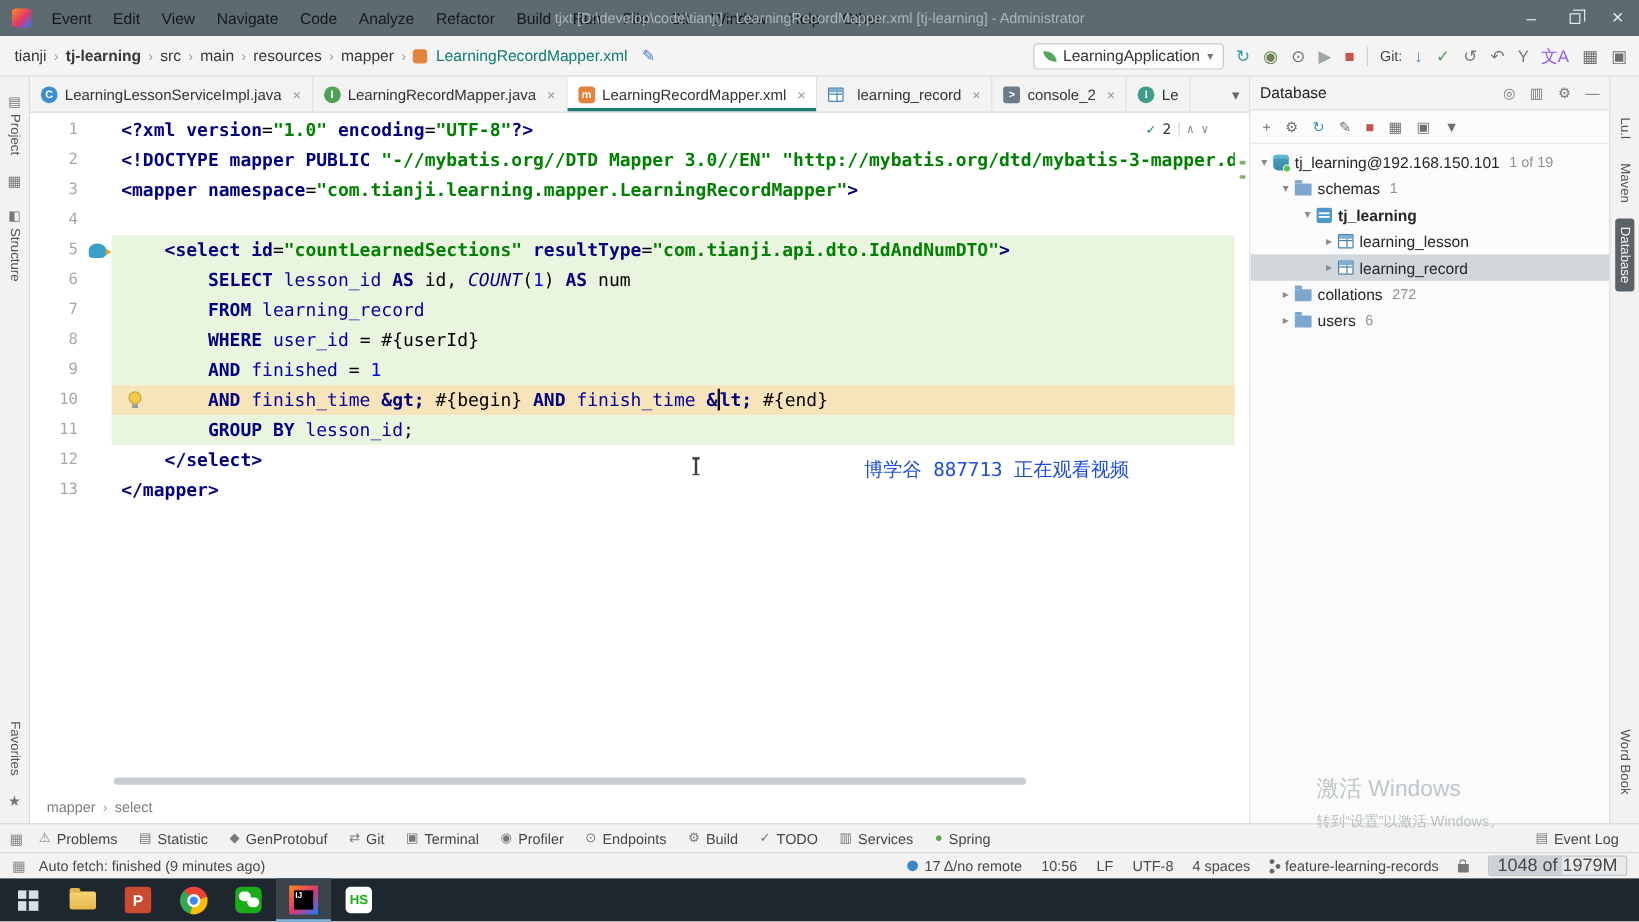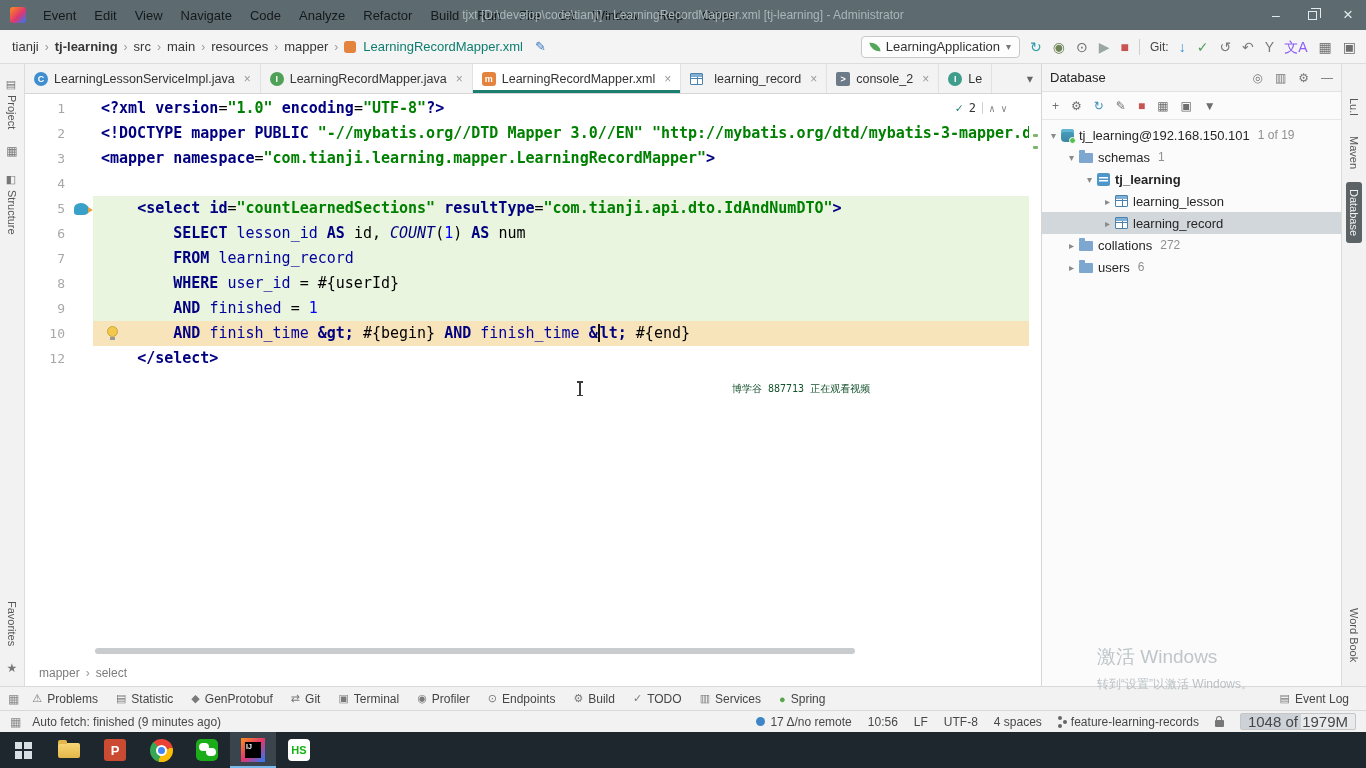--- a/index.html
+++ b/index.html
@@ -78,21 +78,21 @@
   .caret{display:inline-block;width:0;border-left:2px solid #111;height:18px;vertical-align:-4px;}
   .bird{display:block;width:15px;height:12px;margin:7px auto 0;background:#39a0c8;border-radius:60% 70% 50% 30%;position:relative;}
   .bird::before{content:"";position:absolute;right:-4px;top:4px;border-left:5px solid #e8a33d;border-top:3px solid transparent;border-bottom:3px solid transparent;}
   .bulb{position:absolute;left:14px;top:5px;width:11px;height:11px;border-radius:50%;background:#f2c94c;border:1px solid #caa53d;}
   .bulb::after{content:"";position:absolute;left:2px;bottom:-4px;width:5px;height:3px;background:#9a9a9a;}
   .inspect{position:absolute;top:6px;right:30px;display:flex;align-items:center;gap:6px;font-size:12px;color:#555;background:rgba(255,255,255,.85);padding:1px 4px;border-radius:3px;}
   .ins-check{color:#1a7f6e;font-weight:bold;}
   .ins-count{color:#333;}
   .ins-sep{width:1px;height:12px;background:#d0d0d0;display:inline-block;}
   .ins-ar{color:#888;font-size:10px;}
-  .center-watermark{position:absolute;left:695px;top:288px;font-size:10px;color:#14532d;margin-left:12px;}
+  .center-watermark{position:absolute;left:695px;top:288px;font-size:16px;color:#1d4ed8;}
   .hscroll{position:absolute;left:70px;bottom:6px;width:760px;height:6px;border-radius:3px;background:#c9ccce;}
   .ibeam{position:absolute;left:554px;top:288px;width:2px;height:13px;background:#3c3c3c;}
   .ibeam::before,.ibeam::after{content:"";position:absolute;left:-2px;width:6px;height:1.5px;background:#3c3c3c;}
   .ibeam::before{top:-1px;}
   .ibeam::after{bottom:-1px;}
   .estripe-mark{position:absolute;right:3px;width:5px;height:3px;background:#7cb56b;border-radius:1px;}
   .crumbs{height:26px;flex:0 0 26px;background:#fff;display:flex;align-items:center;padding-left:14px;font-size:12px;color:#7c7c7c;gap:2px;}
 
   
   .db{width:299px;flex:0 0 299px;background:#fbfbfc;display:flex;flex-direction:column;font-size:13px;}
@@ -290,21 +290,23 @@
             <div class="line"><span class="gut">1</span><span class="gicon"></span><span class="ltext"><span class="tk-tag">&lt;?xml </span><span class="tk-attr">version</span><span class="tk-plain">=</span><span class="tk-str">"1.0"</span><span class="tk-plain"> </span><span class="tk-attr">encoding</span><span class="tk-plain">=</span><span class="tk-str">"UTF-8"</span><span class="tk-tag">?&gt;</span></span></div>
             <div class="line"><span class="gut">2</span><span class="gicon"></span><span class="ltext"><span class="tk-tag">&lt;!DOCTYPE mapper PUBLIC </span><span class="tk-str">"-//mybatis.org//DTD Mapper 3.0//EN"</span><span class="tk-plain"> </span><span class="tk-str">"http://mybatis.org/dtd/mybatis-3-mapper.dtd"</span></span></div>
             <div class="line"><span class="gut">3</span><span class="gicon"></span><span class="ltext"><span class="tk-tag">&lt;mapper </span><span class="tk-attr">namespace</span><span class="tk-plain">=</span><span class="tk-str">"com.tianji.learning.mapper.LearningRecordMapper"</span><span class="tk-tag">&gt;</span></span></div>
             <div class="line"><span class="gut">4</span><span class="gicon"></span><span class="ltext"></span></div>
             <div class="line green"><span class="gut">5</span><span class="gicon"><span class="bird"></span></span><span class="ltext"><span class="tk-plain">    </span><span class="tk-tag">&lt;select </span><span class="tk-attr">id</span><span class="tk-plain">=</span><span class="tk-str">"countLearnedSections"</span><span class="tk-plain"> </span><span class="tk-attr">resultType</span><span class="tk-plain">=</span><span class="tk-str">"com.tianji.api.dto.IdAndNumDTO"</span><span class="tk-tag">&gt;</span></span></div>
             <div class="line green"><span class="gut">6</span><span class="gicon"></span><span class="ltext"><span class="tk-plain">        </span><span class="tk-kw">SELECT </span><span class="tk-id">lesson_id </span><span class="tk-kw">AS </span><span class="tk-plain">id, </span><span class="tk-fn">COUNT</span><span class="tk-plain">(</span><span class="tk-num">1</span><span class="tk-plain">) </span><span class="tk-kw">AS </span><span class="tk-plain">num</span></span></div>
             <div class="line green"><span class="gut">7</span><span class="gicon"></span><span class="ltext"><span class="tk-plain">        </span><span class="tk-kw">FROM </span><span class="tk-id">learning_record</span></span></div>
             <div class="line green"><span class="gut">8</span><span class="gicon"></span><span class="ltext"><span class="tk-plain">        </span><span class="tk-kw">WHERE </span><span class="tk-id">user_id </span><span class="tk-plain">= </span><span class="tk-param">#{userId}</span></span></div>
             <div class="line green"><span class="gut">9</span><span class="gicon"></span><span class="ltext"><span class="tk-plain">        </span><span class="tk-kw">AND </span><span class="tk-id">finished </span><span class="tk-plain">= </span><span class="tk-num">1</span></span></div>
             <div class="line orange"><span class="gut">10</span><span class="gicon"></span><span class="ltext"><span class="bulb"></span><span class="tk-plain">        </span><span class="tk-kw">AND </span><span class="tk-id">finish_time </span><span class="tk-ent">&amp;gt; </span><span class="tk-param">#{begin}</span><span class="tk-plain"> </span><span class="tk-kw">AND </span><span class="tk-id">finish_time </span><span class="tk-ent">&amp;</span><span class="caret"></span><span class="tk-ent">lt; </span><span class="tk-param">#{end}</span></span></div>
+            <div class="line green"><span class="gut">11</span><span class="gicon"></span><span class="ltext"><span class="tk-plain">        </span><span class="tk-kw">GROUP BY </span><span class="tk-id">lesson_id</span><span class="tk-plain">;</span></span></div>
             <div class="line"><span class="gut">12</span><span class="gicon"></span><span class="ltext"><span class="tk-plain">    </span><span class="tk-tag">&lt;/select&gt;</span></span></div>
+            <div class="line"><span class="gut">13</span><span class="gicon"></span><span class="ltext"><span class="tk-tag">&lt;/mapper&gt;</span></span></div>
           </div>
         <div class="inspect">
           <span class="ins-check">✓</span>
           <span class="ins-count">2</span>
           <span class="ins-sep"></span>
           <span class="ins-ar">∧</span>
           <span class="ins-ar">∨</span>
         </div>
         <span class="estripe-mark" style="top:40px"></span>
         <span class="estripe-mark" style="top:52px"></span>

